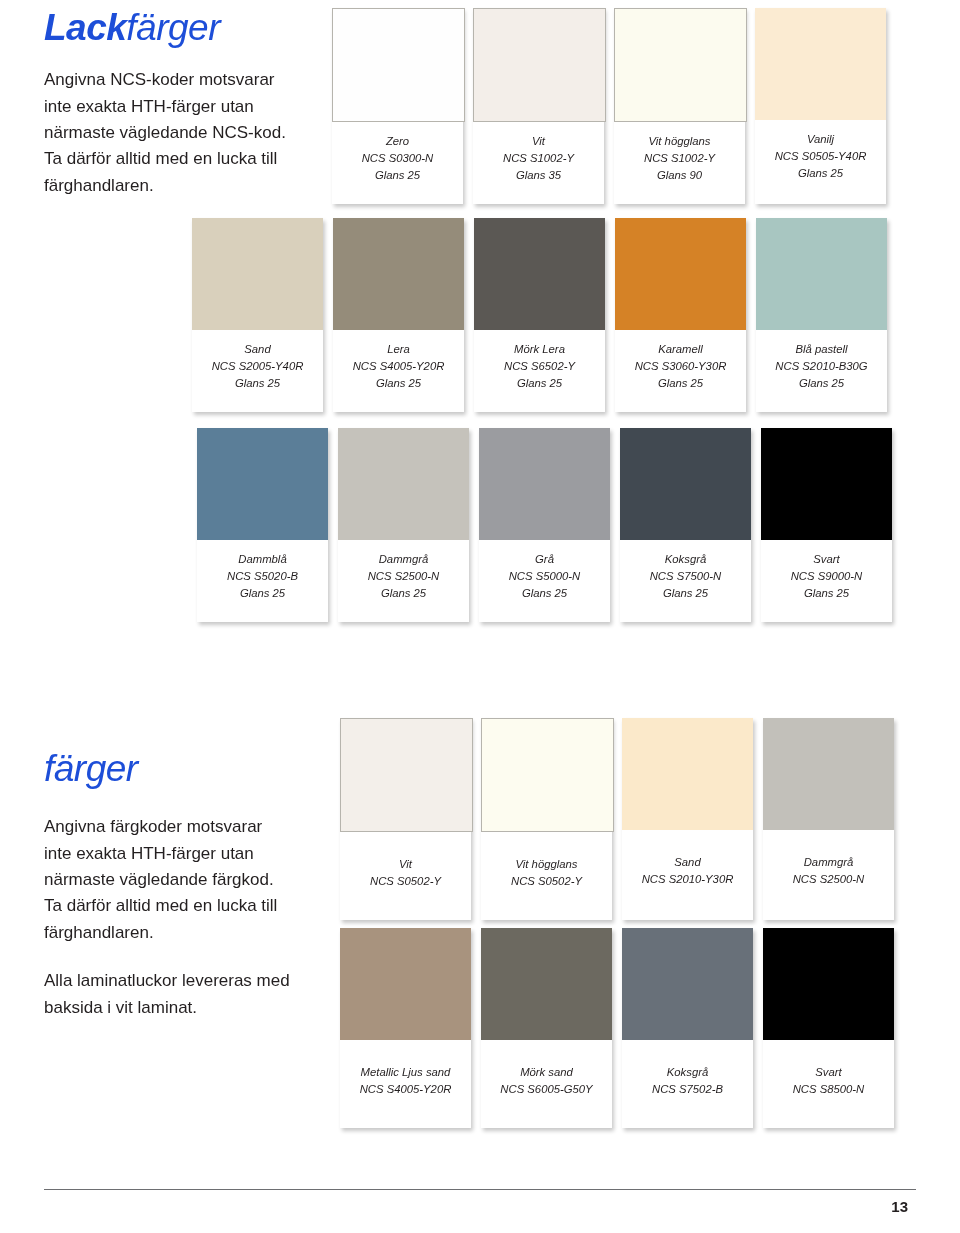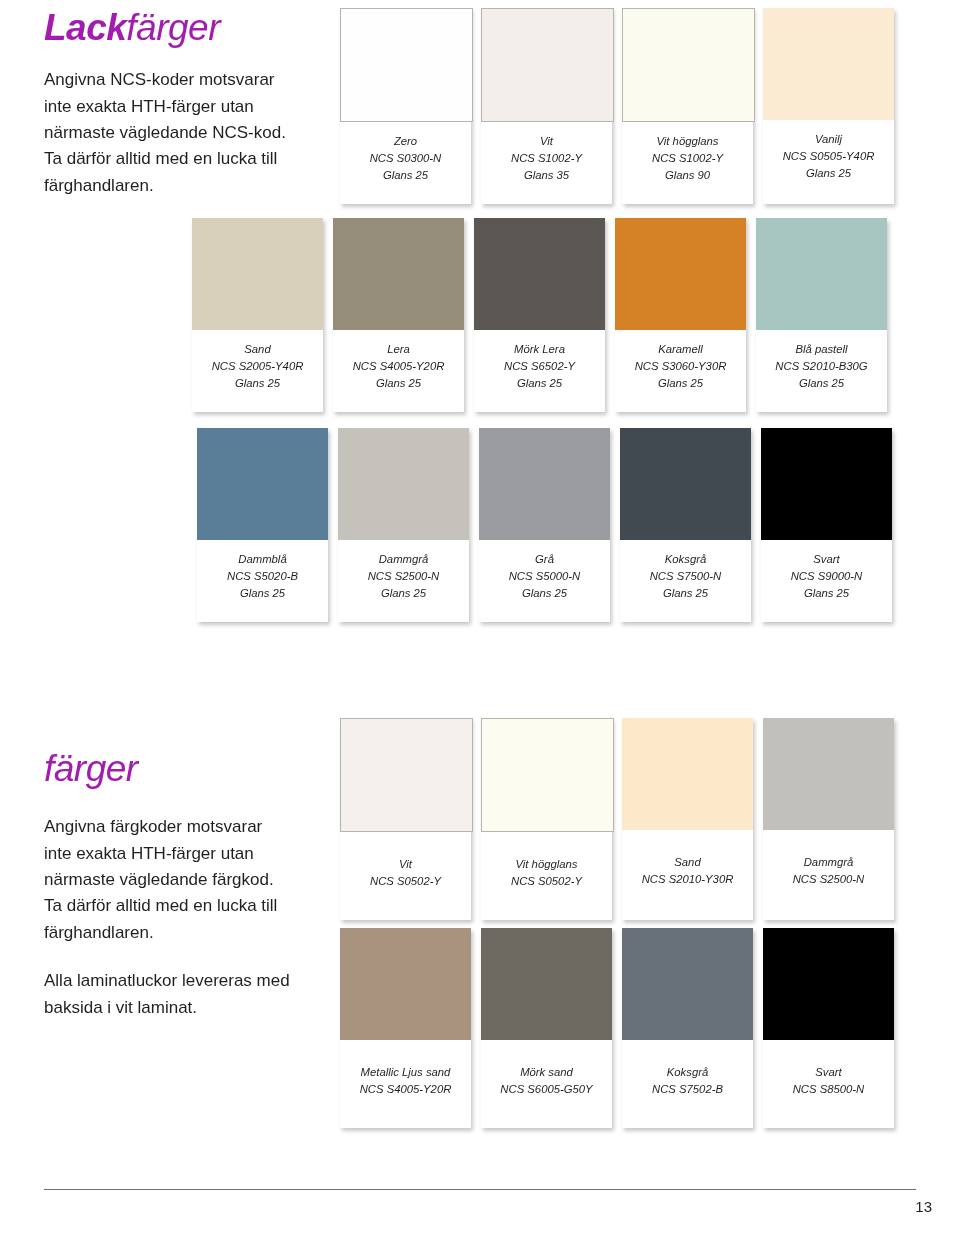--- a/index.html
+++ b/index.html
@@ -15,21 +15,21 @@
     color: #1a1a1a;
     overflow: hidden;
   }
 
   
   .section-heading {
     font-size: 37px;
     line-height: 1.06;
     letter-spacing: -0.5px;
     margin: 0;
-    color: #a21caf;
+    color: #1d4ed8;
   }
   .section-heading .bold {
     font-weight: 700;
     font-style: italic;
   }
   .section-heading .light {
     font-weight: 400;
     font-style: italic;
   }
 
@@ -82,21 +82,21 @@
     padding: 11px 4px 14px 4px;
     text-align: center;
     font-style: italic;
     font-size: 11.3px;
     line-height: 1.5;
     color: #231f20;
   }
   .swatch .caption .line { display: block; white-space: nowrap; }
 
   
-  #row-lack-1 { left: 340px; top: 8px; }
+  #row-lack-1 { left: 332px; top: 8px; }
   #row-lack-2 { left: 192px; top: 218px; }
   #row-lack-3 { left: 197px; top: 428px; }
   #row-lam-1  { left: 340px; top: 718px; }
   #row-lam-2  { left: 340px; top: 928px; }
 
   #row-lack-1 .swatch .caption,
   #row-lack-2 .swatch .caption,
   #row-lack-3 .swatch .caption { padding-bottom: 20px; }
 
   #row-lam-1 .swatch .caption,
@@ -106,24 +106,24 @@
   .footer-rule {
     position: absolute;
     left: 44px;
     right: 44px;
     top: 1189px;
     height: 1px;
     background: #6d6e71;
   }
   .page-number {
     position: absolute;
-    right: 28px;
+    right: 52px;
     top: 1198px;
     font-size: 15px;
-    font-weight: 400;
+    font-weight: 700;
     color: #231f20;
   }
 </style>
 </head>
 <body>
 
 <div class="lack-head">
   <h1 class="section-heading">
     <span class="bold">Lack</span><span class="light">färger</span>
   </h1>

